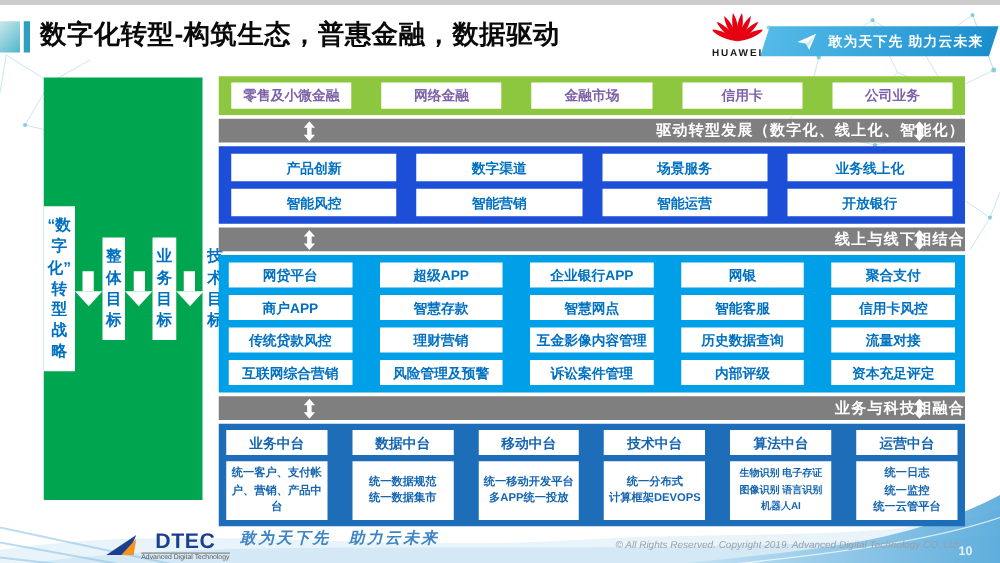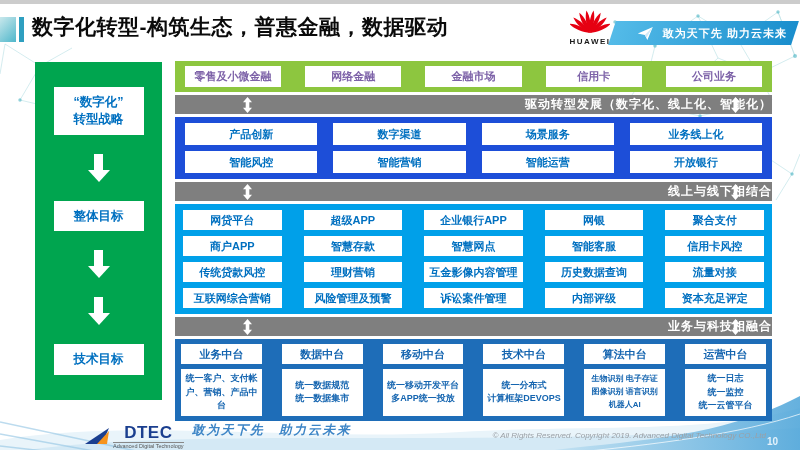--- a/index.html
+++ b/index.html
@@ -15,21 +15,21 @@
   .huawei { position:absolute; left:566px; top:3px; z-index:3; width:48px; text-align:center; }
   .huawei-word { font-size:8px; font-weight:bold; letter-spacing:1.5px; color:#1a1a1a; margin-top:-1px; }
   .ribbon { position:absolute; left:612px; top:17px; z-index:2; width:183px; height:24px;
             background:linear-gradient(90deg,#54bbe8,#1a8ecd); transform:skewX(-18deg);
             display:flex; align-items:center; }
   .ribbon-inner { transform:skewX(18deg); display:flex; align-items:center; gap:10px; padding-left:26px; }
   .ribbon-text { color:#fff; font-size:11px; font-weight:bold; letter-spacing:1px; white-space:nowrap; }
 
   
   .sidebar { position:absolute; left:35px; top:58px; z-index:1; width:127px; height:338px;
-             background:#00a54f; display:flex; flex-direction:column; align-items:center;
+             background:#00a54f; display:flex; align-items:center;
              justify-content:space-evenly; padding:6px 0; }
   .side-box { width:90px; background:#fff; color:#0070c0; font-weight:bold; font-size:12.5px;
               text-align:center; padding:7px 3px; white-space:pre-line; line-height:1.35; }
   .down-arrow { display:flex; flex-direction:column; align-items:center; }
   .down-arrow .stem { display:block; width:9px; height:16px; background:#fff; }
   .down-arrow .head { display:block; width:0; height:0; border-left:11px solid transparent;
                       border-right:11px solid transparent; border-top:12px solid #fff; }
 
   
   .main { position:absolute; left:175px; top:57px; z-index:1; width:597px; display:flex; flex-direction:column; }
@@ -141,20 +141,21 @@
 转型战略</div>
     <div class="down-arrow">
         <i class="stem"></i>
         <i class="head"></i>
       </div>
     <div class="side-box">整体目标</div>
     <div class="down-arrow">
         <i class="stem"></i>
         <i class="head"></i>
       </div>
+    <div class="side-box">业务目标</div>
     <div class="down-arrow">
         <i class="stem"></i>
         <i class="head"></i>
       </div>
     <div class="side-box">技术目标</div>
   </div>
 
   <div class="main">
 
     <div class="green-row">

